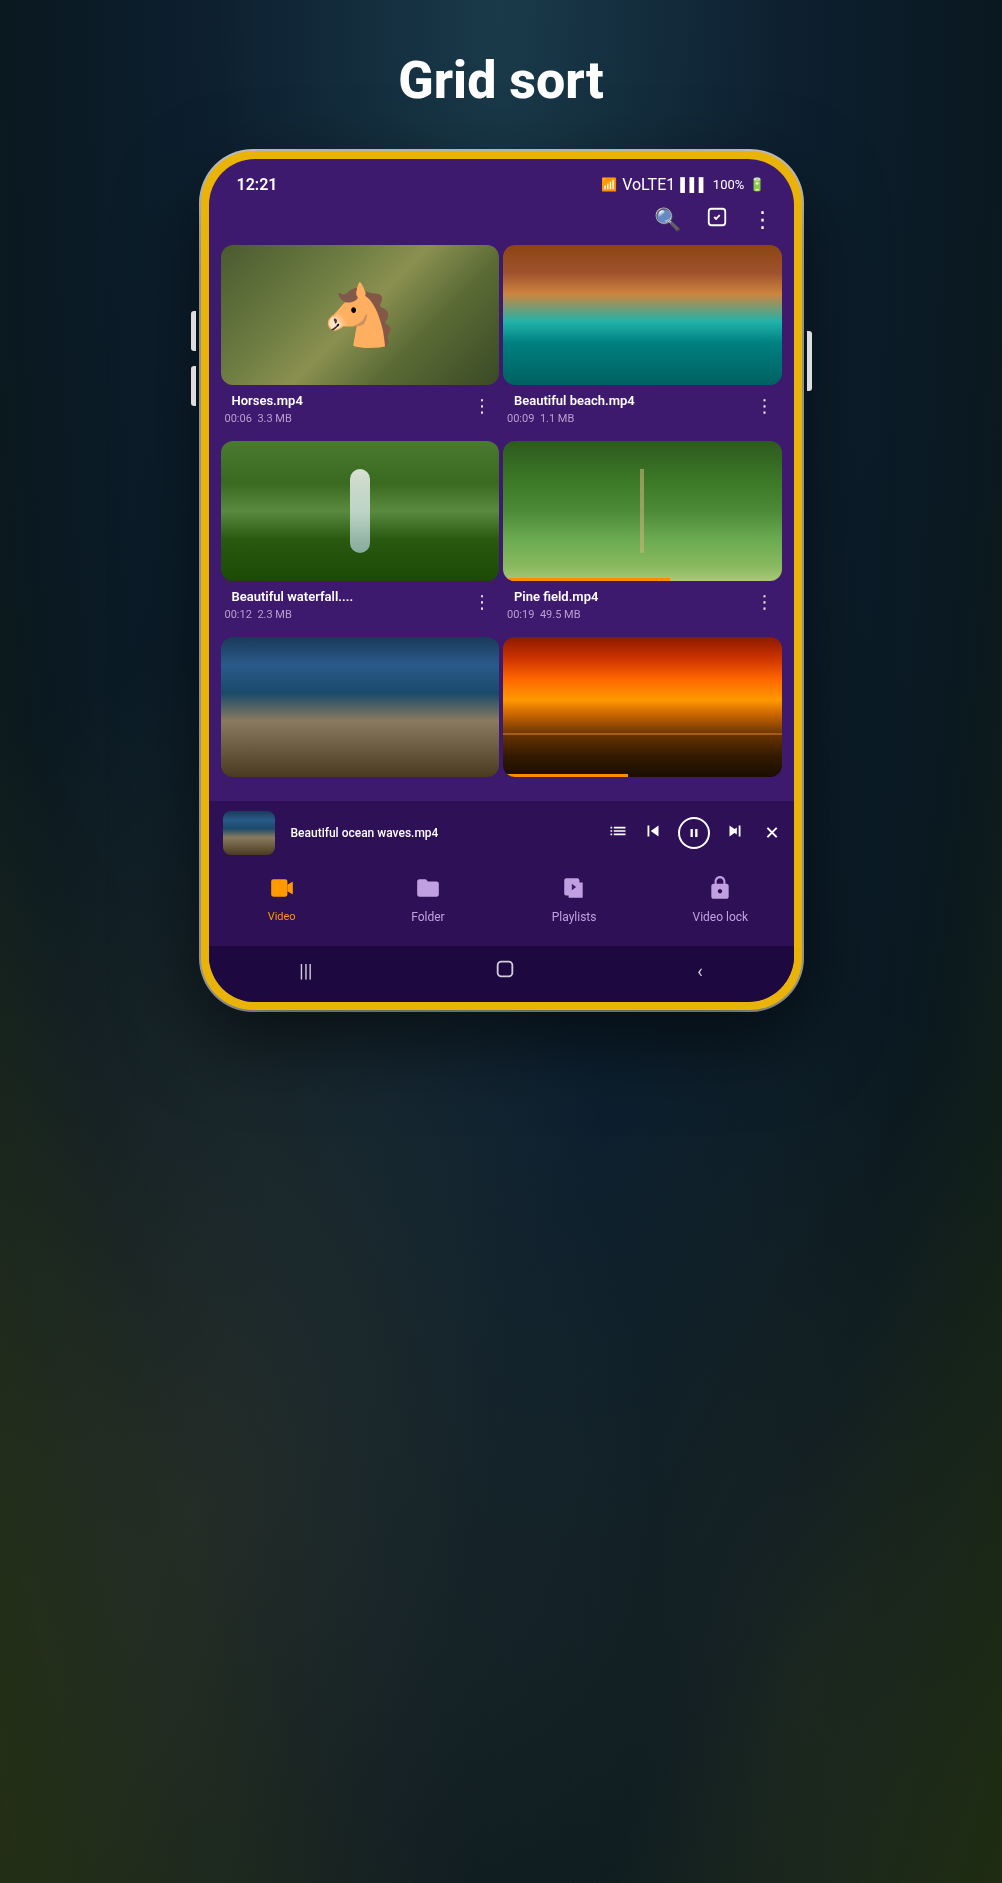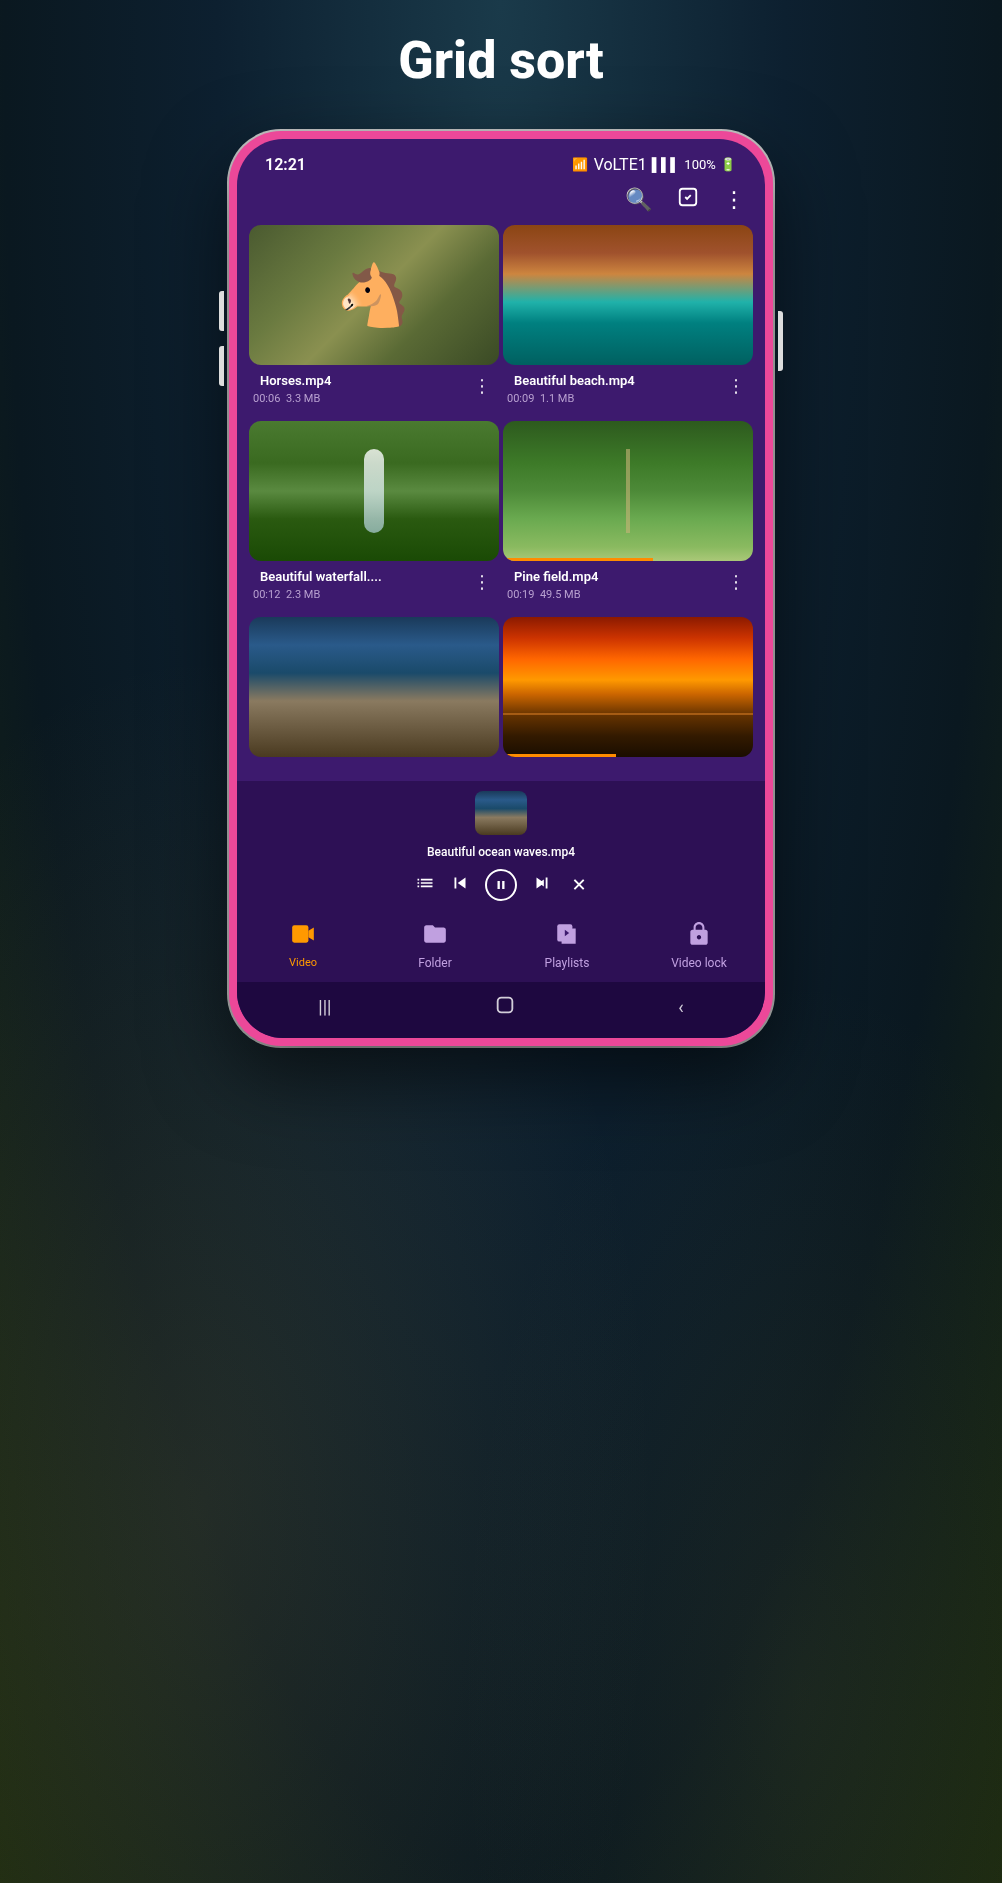--- a/index.html
+++ b/index.html
@@ -23,30 +23,30 @@
       background:
         radial-gradient(ellipse at 20% 80%, rgba(180,160,80,0.15) 0%, transparent 40%),
         radial-gradient(ellipse at 80% 90%, rgba(150,140,60,0.1) 0%, transparent 30%);
       pointer-events: none;
     }
 
     .page-title {
       color: white;
       font-size: 52px;
       font-weight: 800;
-      margin-top: 30px;
+      margin-top: 50px;
       margin-bottom: 40px;
       text-align: center;
       z-index: 1;
     }
 
     
     .phone-frame {
-      width: 544px;
-      background: #ec4899;
+      width: 601px;
+      background: #eab308;
       border-radius: 52px;
       padding: 8px;
       box-shadow: 0 30px 80px rgba(0,0,0,0.6), 0 0 0 2px #ccc;
       z-index: 1;
       position: relative;
     }
 
     .phone-screen {
       background: #3d1a6e;
       border-radius: 46px;
@@ -209,23 +209,22 @@
       opacity: 0.9;
     }
 
     
     .now-playing {
       background: #2d1055;
       margin: 4px 0 0;
       padding: 10px 14px;
       display: flex;
       align-items: center;
-      gap: 10px;
-      position: relative;
-      flex-direction: column;
+      gap: 16px;
+      position: relative;
     }
     .now-playing-thumb {
       width: 52px;
       height: 44px;
       border-radius: 8px;
       overflow: hidden;
       flex-shrink: 0;
       background: linear-gradient(180deg, #1a3a5a 0%, #2a5a8a 20%, #1a4a6a 40%, #8a7a60 60%, #6a5a40 80%, #4a3a20 100%);
     }
     .now-playing-title {
@@ -263,21 +262,21 @@
       cursor: pointer;
       margin-left: 4px;
     }
 
     
     .bottom-nav {
       background: #2d1055;
       display: flex;
       justify-content: space-around;
       align-items: center;
-      padding: 10px 0 12px;
+      padding: 10px 0 22px;
     }
     .nav-item {
       display: flex;
       flex-direction: column;
       align-items: center;
       gap: 4px;
       cursor: pointer;
       min-width: 60px;
     }
     .nav-icon {

